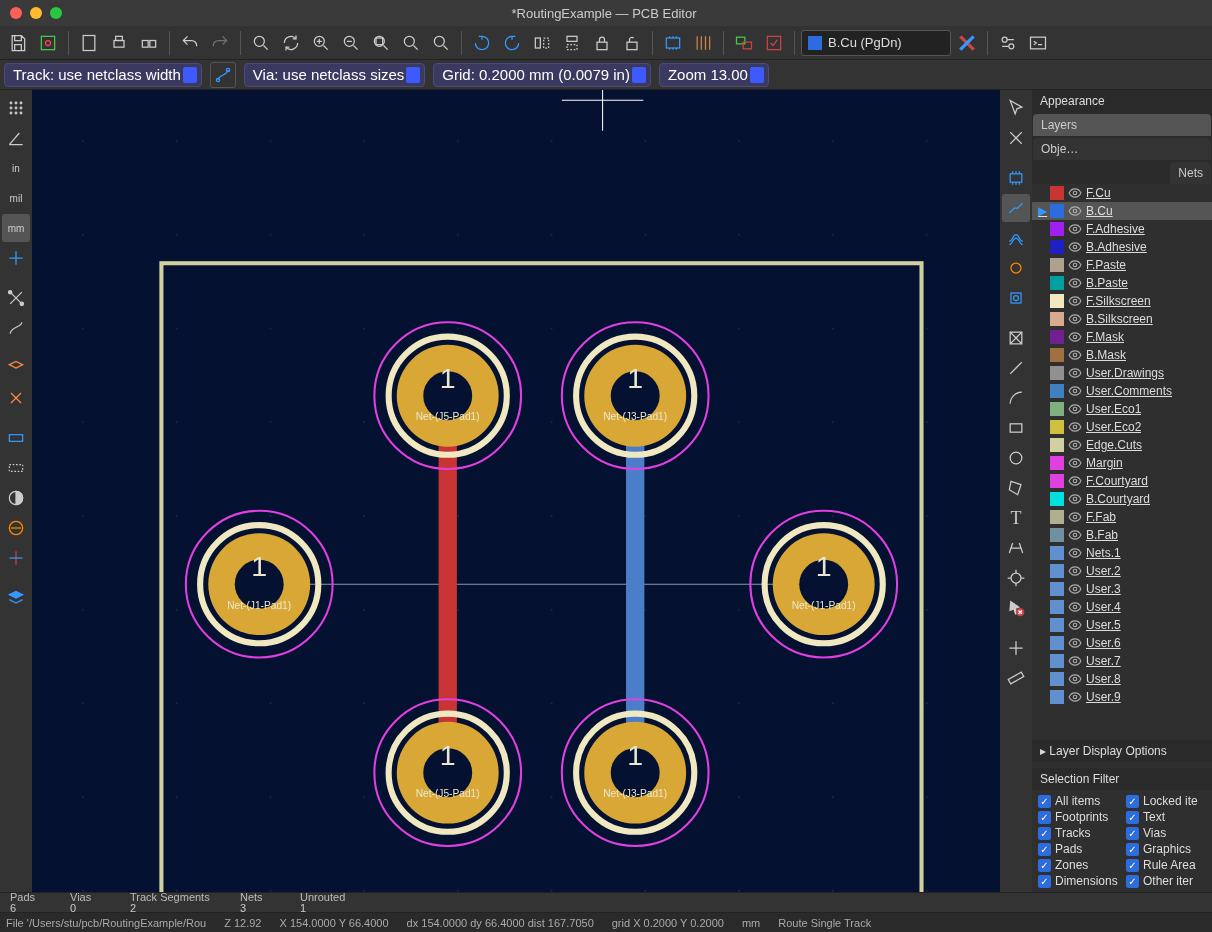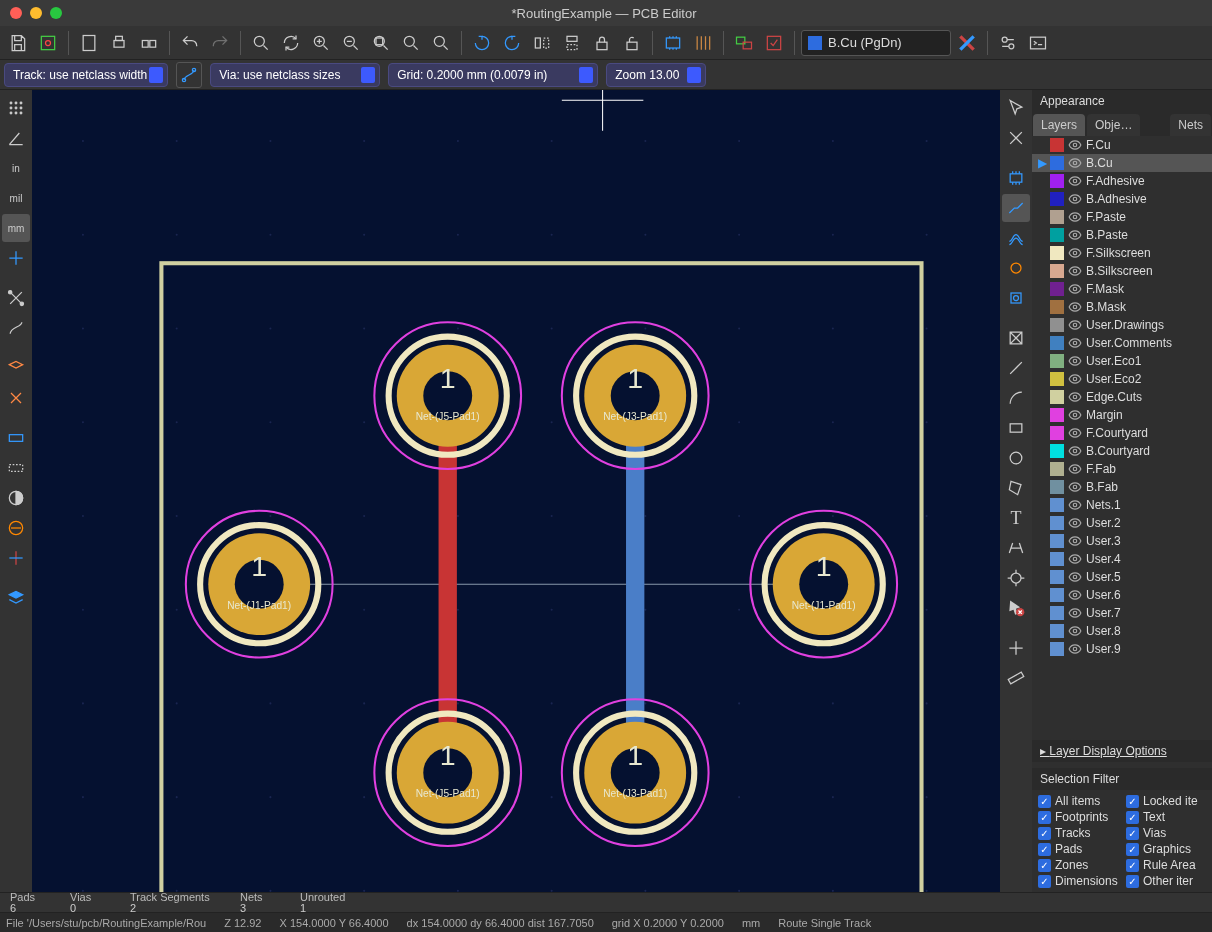--- a/index.html
+++ b/index.html
@@ -8,42 +8,42 @@
 .traffic { display: flex; gap: 8px; margin-left: 10px; }
 .dot { width: 12px; height: 12px; border-radius: 50%; }
 .dot.r { background: #ff5f57; } .dot.y { background: #febc2e; } .dot.g { background: #28c840; }
 .title { position: absolute; left: 0; right: 4px; text-align: center; font-size: 13px; color: #ccc; }
 .toolbar { height: 34px; background: #333; display: flex; align-items: center; padding: 0 4px; gap: 2px; border-bottom: 1px solid #222; }
 .tbtn { width: 28px; height: 28px; display: flex; align-items: center; justify-content: center; border-radius: 3px; color: #ccc; cursor: pointer; }
 .sep { width: 1px; height: 24px; background: #555; margin: 0 4px; }
 .layer-combo { display: flex; align-items: center; background: #222; border: 1px solid #555; border-radius: 3px; height: 26px; padding: 0 6px; gap: 6px; min-width: 150px; }
 .layer-sw { width: 14px; height: 14px; }
 .optbar { height: 30px; background: #333; display: flex; align-items: center; padding: 0 4px; gap: 8px; border-bottom: 1px solid #222; }
-.combo { background: #3a3a60; border: 1px solid #4a4a80; border-radius: 4px; height: 24px; display: flex; align-items: center; padding: 0 20px 0 8px; color: #fff; font-size: 12px; position: relative; }
+.combo { background: #3a3a60; border: 1px solid #4a4a80; border-radius: 4px; height: 24px; display: flex; align-items: center; padding: 0 20px 0 8px; color: #fff; font-size: 15px; position: relative; }
 .combo::after { content: ""; position: absolute; right: 4px; width: 14px; height: 16px; background: #3d5afe; border-radius: 2px; }
 .sqbtn { width: 26px; height: 26px; background: #333; border: 1px solid #555; border-radius: 3px; display:flex; align-items:center; justify-content:center; }
 .main { display: flex; height: calc(100% - 26px - 34px - 30px - 20px - 20px); }
 .ltool { width: 32px; background: #333; display: flex; flex-direction: column; align-items: center; padding-top: 4px; gap: 2px; }
 .ltb { width: 28px; height: 28px; display: flex; align-items: center; justify-content: center; border-radius: 3px; font-size: 10px; color: #ccc; cursor: pointer; }
 .ltb.sel { background: #555; }
 .canvas-wrap { flex: 1; background: #051130; position: relative; overflow: hidden; }
 .canvas { position: absolute; inset: 0; }
 .rtool { width: 32px; background: #333; display: flex; flex-direction: column; align-items: center; padding-top: 4px; gap: 2px; }
 .rpanel { width: 180px; background: #2f2f2f; display: flex; flex-direction: column; font-size: 12px; }
 .rpanel-hd { padding: 4px 8px; font-weight: 500; color: #ddd; background: #2a2a2a; }
-.tabs { display: flex; background: #2a2a2a; }
+.tabs { display: flex; background: #2a2a2a; flex-direction: column; }
 .tab { padding: 4px 8px; font-size: 12px; border-radius: 4px 4px 0 0; margin: 2px 1px 0; background: #333; color: #ccc; cursor:pointer; }
 .tab.active { background: #555; }
 .layerlist { flex: 1; overflow-y: auto; }
-.layerrow { display: flex; align-items: center; gap: 4px; padding: 2px 6px; height: 18px; cursor: pointer; }
+.layerrow { display: flex; align-items: center; gap: 4px; padding: 2px 6px; height: 18px; cursor: pointer; text-decoration: underline; }
 .layerrow.sel { background: #555; }
 .lsw { width: 14px; height: 14px; flex-shrink: 0; }
 .eye { width: 14px; height: 14px; color: #aaa; flex-shrink: 0; }
 .lname { font-size: 12px; white-space: nowrap; overflow: hidden; text-overflow: ellipsis; }
-.disclosure { padding: 4px 8px; background: #2a2a2a; font-size: 12px; cursor: pointer; text-decoration: underline; }
+.disclosure { padding: 4px 8px; background: #2a2a2a; font-size: 12px; cursor: pointer; }
 .presets { padding: 4px 6px; }
 .presets-lbl { font-size: 11px; color: #ccc; margin-bottom: 2px; }
 .presets-combo { background: #3a3a60; border-radius: 3px; padding: 2px 6px; color: #fff; font-size: 12px; display:flex; justify-content:space-between; align-items:center; }
 .selfilter { padding: 4px 6px; }
 .sf-grid { display: grid; grid-template-columns: 1fr 1fr; gap: 2px 8px; }
 .sf-item { display: flex; align-items: center; gap: 4px; font-size: 12px; white-space: nowrap; overflow: hidden; }
 .cb { width: 13px; height: 13px; background: #2d6cdf; border-radius: 2px; display: inline-flex; align-items: center; justify-content: center; color: #fff; font-size: 10px; flex-shrink:0; }
 .statsbar { height: 20px; background: #333; display: flex; font-size: 11px; color: #ccc; border-top: 1px solid #222; }
 .stat { padding: 0 10px; display: flex; flex-direction: column; justify-content: center; line-height: 1; min-width: 60px; }
 .stat .n { font-size: 11px; color: #bbb; }

